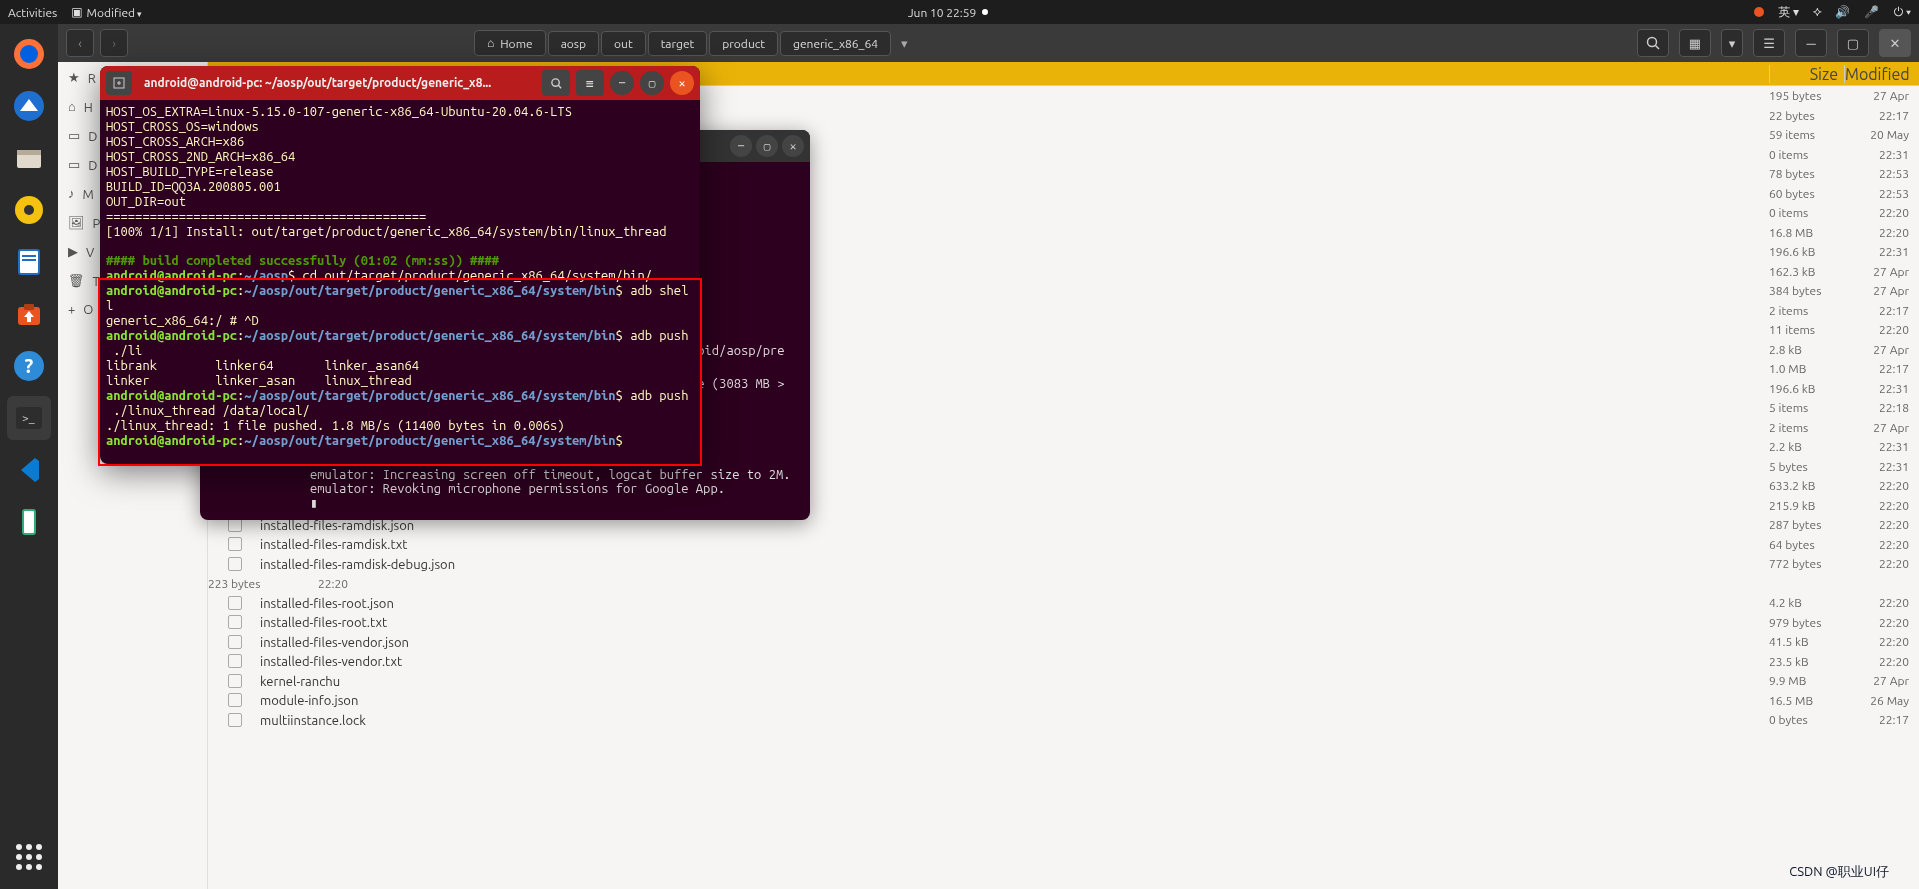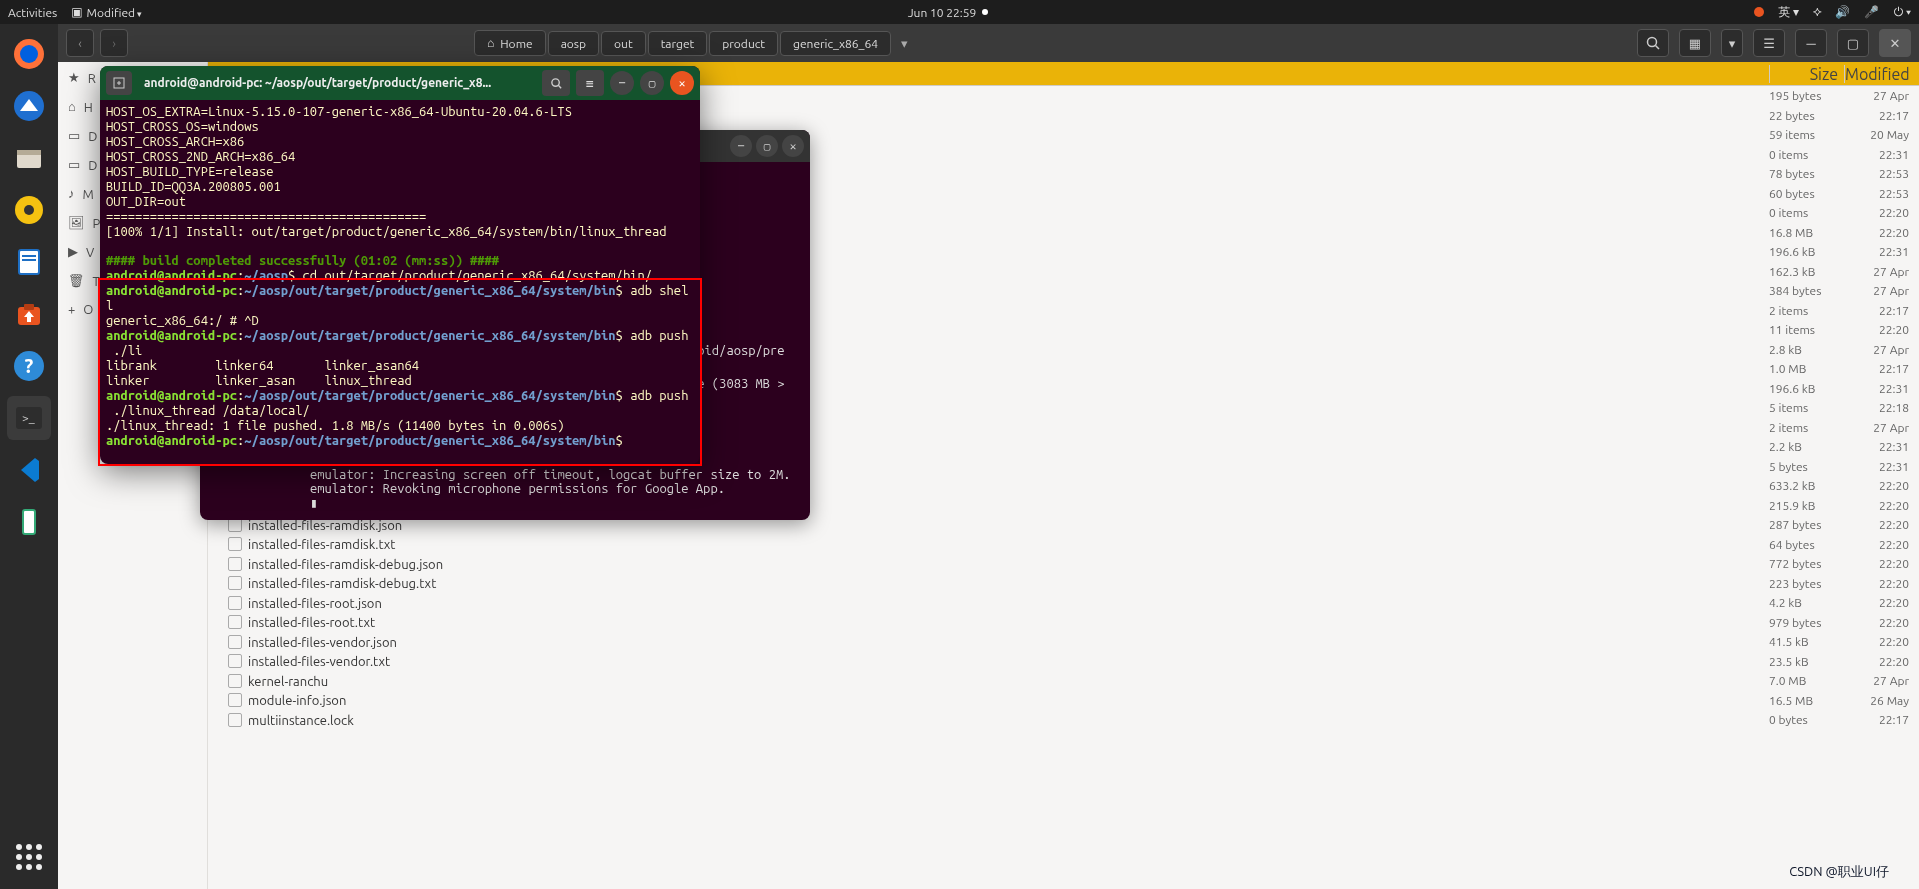--- a/index.html
+++ b/index.html
@@ -38,34 +38,34 @@
 .fs-item { display: flex; align-items: center; gap: 8px; padding: 2px 10px; color: #555; font-size: 13px; }
 .files-main { flex: 1; position: relative; }
 
 .files-header { position: absolute; right: 0; top: 0; left: 150px; height: 24px; display: flex; align-items: center; border-bottom: 1px solid #cfcbc7; font-size: 16px; color: #444; background: #eab308; }
 .files-header .name-col { flex: 1; padding-left: 10px; }
 .files-header .size-col { width: 75px; text-align: right; padding-right: 6px; border-left: 1px solid #cfcbc7; }
 .files-header .mod-col { width: 75px; text-align: right; padding-right: 10px; border-left: 1px solid #cfcbc7; }
 
 .file-list { position: absolute; left: 150px; right: 0; top: 24px; bottom: 0; overflow: auto; }
 .file-row { display: flex; align-items: center; height: 19.5px; font-size: 13px; color: #333;}
-.file-row .name { flex: 1; padding-left: 20px; display: flex; align-items: flex-start; gap: 6px; }
+.file-row .name { flex: 1; padding-left: 20px; display: flex; align-items: flex-start; gap: 18px; }
 .file-row .size { width: 75px; text-align: left; padding-right: 6px; color: #666; font-size: 12px;}
 .file-row .mod { width: 75px; text-align: right; padding-right: 10px; color: #666; font-size: 12px;}
 .file-icon { width: 14px; height: 14px; border: 1px solid #aaa; border-radius: 2px; display: inline-block; }
 
 
 .bg-term { position: absolute; left: 200px; top: 130px; width: 610px; height: 390px; background: #2c001e; border-radius: 8px; box-shadow: 0 4px 20px rgba(0,0,0,0.4); color:#ddd; font-family: "Ubuntu Mono", monospace; font-size: 13px;}
 .bg-term .tb { height: 32px; background:#333; border-radius: 8px 8px 0 0; display:flex; align-items:center; justify-content:flex-end; padding: 0 6px; gap: 4px;}
 .bg-term .tb .wbtn { width:22px; height:22px; border-radius:50%; background:#444; color:#ccc; display:flex; align-items:center; justify-content:center; font-size:11px;}
 .bg-term .body { padding: 180px 10px 0 490px; line-height: 1.25; white-space: pre-wrap;}
 
 
 .fg-term { position: absolute; left: 100px; top: 66px; width: 600px; height: 398px; background: #2c001e; border-radius: 8px; box-shadow: 0 8px 32px rgba(0,0,0,0.5); color: #ddd; font-family: "Ubuntu Mono", monospace; font-size: 13px; line-height: 1.15; }
-.fg-term .titlebar { height: 34px; background: #14532d; border-radius: 8px 8px 0 0; display: flex; align-items: center; padding: 0 6px; gap: 6px; }
+.fg-term .titlebar { height: 34px; background: #b91c1c; border-radius: 8px 8px 0 0; display: flex; align-items: center; padding: 0 6px; gap: 6px; }
 .fg-term .titlebar .new-tab { width: 26px; height: 24px; background:#444; border-radius:4px; display:flex; align-items:center; justify-content:center;}
 .fg-term .titlebar .title { flex: 1; color: #eee; font-size: 12px; font-family: "Ubuntu", sans-serif; font-weight:600; padding-left: 6px; white-space: nowrap; overflow: hidden; text-overflow: ellipsis;}
 .fg-term .titlebar .wbtn { width: 24px; height: 24px; border-radius: 50%; display:flex; align-items:center; justify-content:center; font-size: 11px; color: #ddd; background:#444;}
 .fg-term .titlebar .wbtn.close { background: #e95420; color: #fff; }
 .fg-term .titlebar .tb-icon { width: 28px; height: 26px; border-radius:4px; background:#444; display: flex; align-items:center; justify-content:center;}
 .fg-term .body { padding: 4px 6px; white-space: pre-wrap; word-break: break-all;}
 .g { color: #8ae234; font-weight: bold;}
 .b { color: #729fcf; font-weight: bold;}
 .w { color: #fef9c3; }
 .hl-green { color: #4e9a06; font-weight: bold;}
@@ -443,24 +443,20 @@
           </div>
           <div class="file-row">
             <div class="name">
               <span class="file-icon"></span>
               <span>installed-files-ramdisk-debug.json</span>
             </div>
             <div class="size">772 bytes</div>
             <div class="mod">22:20</div>
           </div>
           <div class="file-row">
-            <div class="name">
-              <span class="file-icon"></span>
-              <span>installed-files-ramdisk-debug.txt</span>
-            </div>
             <div class="size">223 bytes</div>
             <div class="mod">22:20</div>
           </div>
           <div class="file-row">
             <div class="name">
               <span class="file-icon"></span>
               <span>installed-files-root.json</span>
             </div>
             <div class="size">4.2 kB</div>
             <div class="mod">22:20</div>
@@ -487,21 +483,21 @@
               <span>installed-files-vendor.txt</span>
             </div>
             <div class="size">23.5 kB</div>
             <div class="mod">22:20</div>
           </div>
           <div class="file-row">
             <div class="name">
               <span class="file-icon"></span>
               <span>kernel-ranchu</span>
             </div>
-            <div class="size">7.0 MB</div>
+            <div class="size">9.9 MB</div>
             <div class="mod">27 Apr</div>
           </div>
           <div class="file-row">
             <div class="name">
               <span class="file-icon"></span>
               <span>module-info.json</span>
             </div>
             <div class="size">16.5 MB</div>
             <div class="mod">26 May</div>
           </div>

